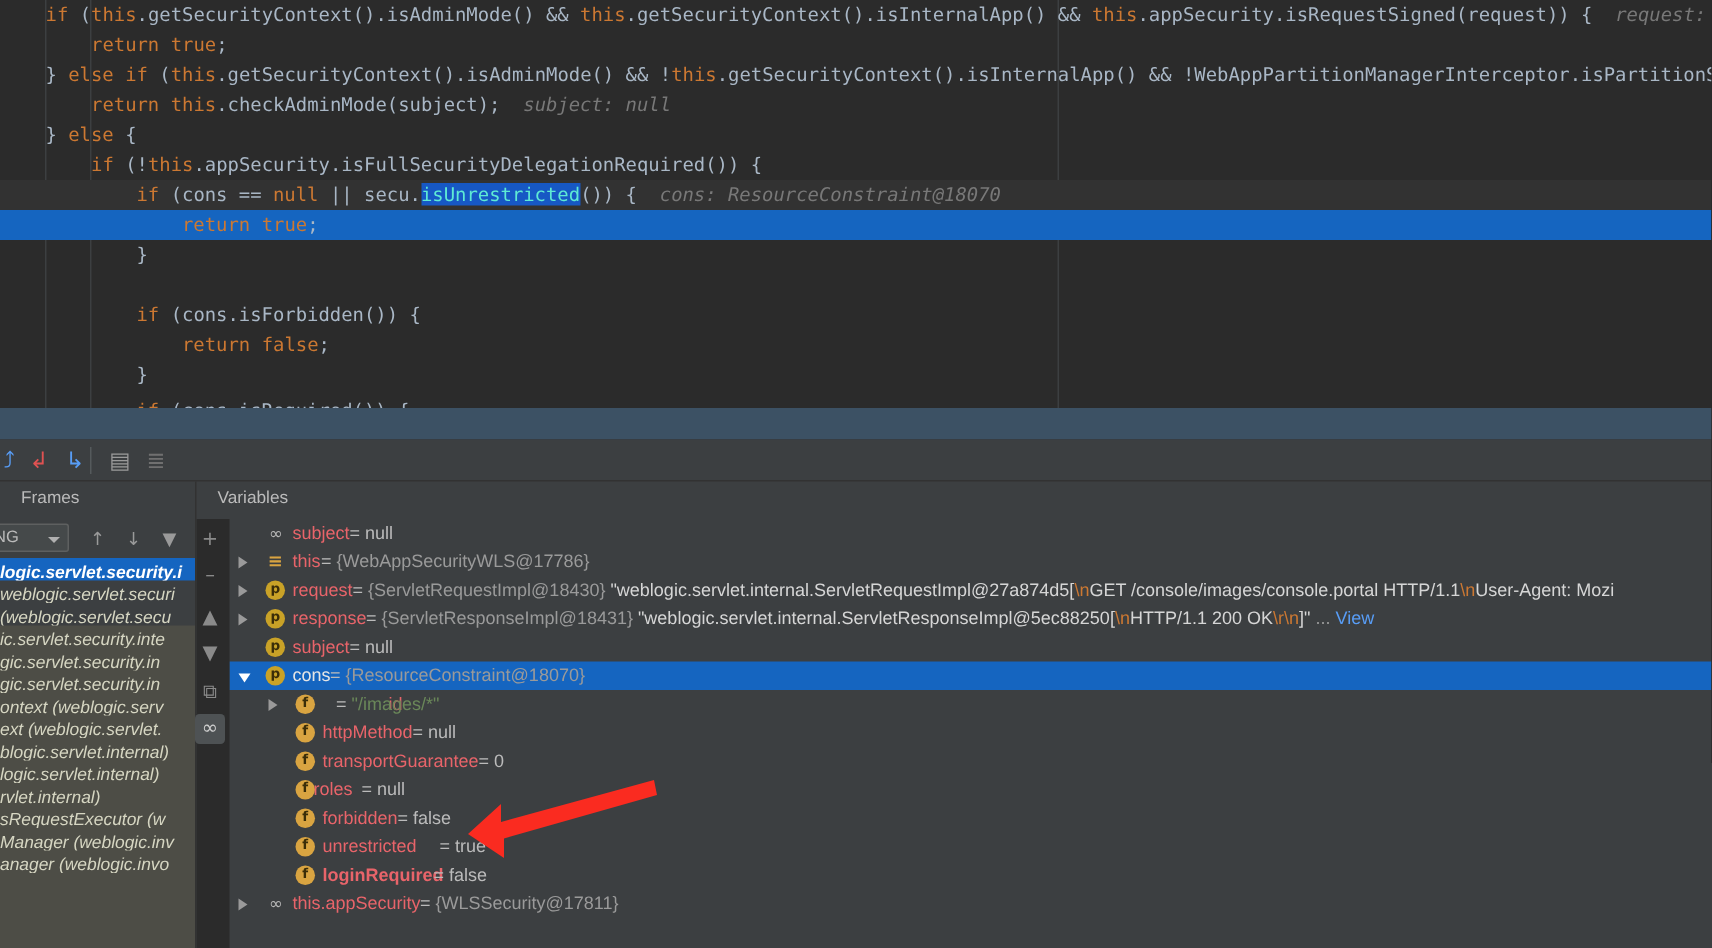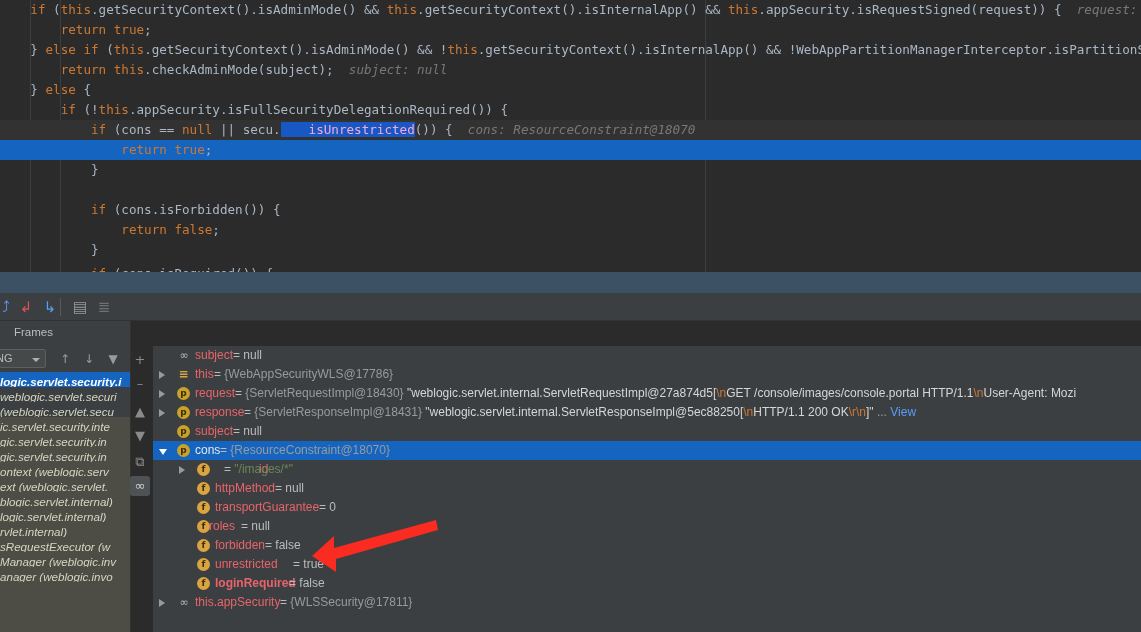--- a/index.html
+++ b/index.html
@@ -26,21 +26,21 @@
     font-size: 12.6px;
     line-height: 20px;
     color: #a9b7c6;
   }
   .code-line .txt { padding-left: 0; }
   .code-line.hl { background: #1565c0; }
   .code-line.cur { background: #323232; }
   .kw { color: #cc7832; }
   .id { color: #a9b7c6; }
   .hint { color: #787878; font-style: italic; }
-  .sel { background: #1758c4; color: #f9a8d4; padding-left: 28px; }
+  .sel { background: #1758c4; color: #5eead4; }
 
   
   .divider {
     position: absolute; left: 0; top: 272px; width: 1141px; height: 21px;
     background: #3c5164;
   }
 
   
   .dbg-toolbar {
     position: absolute; left: 0; top: 293px; width: 1141px; height: 28px;
@@ -207,20 +207,23 @@
         <div class="tb-icon" style="left: 40px; color: rgb(88, 157, 246); font-size: 15px; text-align: center; line-height: 20px; font-family: &quot;DejaVu Sans&quot;, sans-serif;">↳</div>
         <div class="tb-icon" style="left: 70px; color: rgb(154, 154, 154); font-size: 15px; text-align: center; line-height: 20px; font-family: &quot;DejaVu Sans&quot;, sans-serif;">▤</div>
         <div class="tb-icon" style="left: 94px; color: rgb(112, 112, 112); font-size: 15px; text-align: center; line-height: 20px; font-family: &quot;DejaVu Sans&quot;, sans-serif;">≣</div>
       </div>
     <div class="tb-sep" style="left:60px"></div>
   </div>
 
   <div class="panel-head frames">
     <span class="label">Frames</span>
   </div>
+  <div class="panel-head vars">
+    <span class="label">Variables</span>
+  </div>
 
   <div class="frames-panel">
     <div class="frames-ctl">
       <div class="thread-combo">
         <span class="tc-label">ING</span>
         <span class="tc-caret"></span>
       </div>
       <div id="frames-ctl-icons">
           <div class="fr-icon" style="left: 56px; color: rgb(154, 154, 154); font-size: 12px; text-align: center; line-height: 18px; font-family: &quot;DejaVu Sans&quot;, sans-serif;">↑</div>
           <div class="fr-icon" style="left: 80px; color: rgb(154, 154, 154); font-size: 12px; text-align: center; line-height: 18px; font-family: &quot;DejaVu Sans&quot;, sans-serif;">↓</div>

